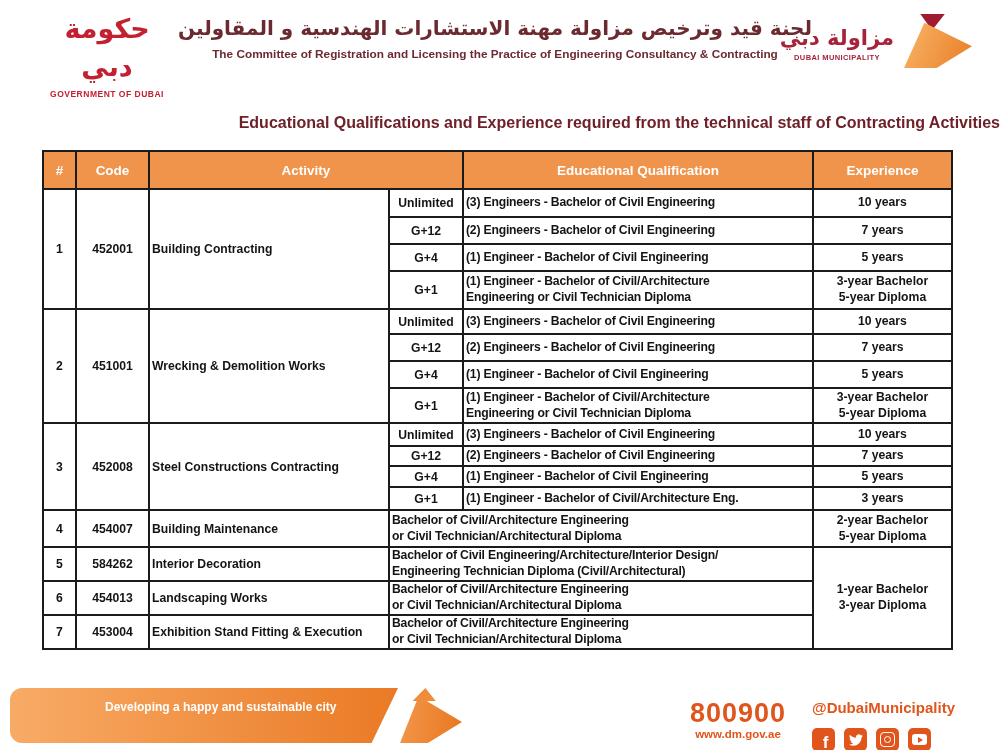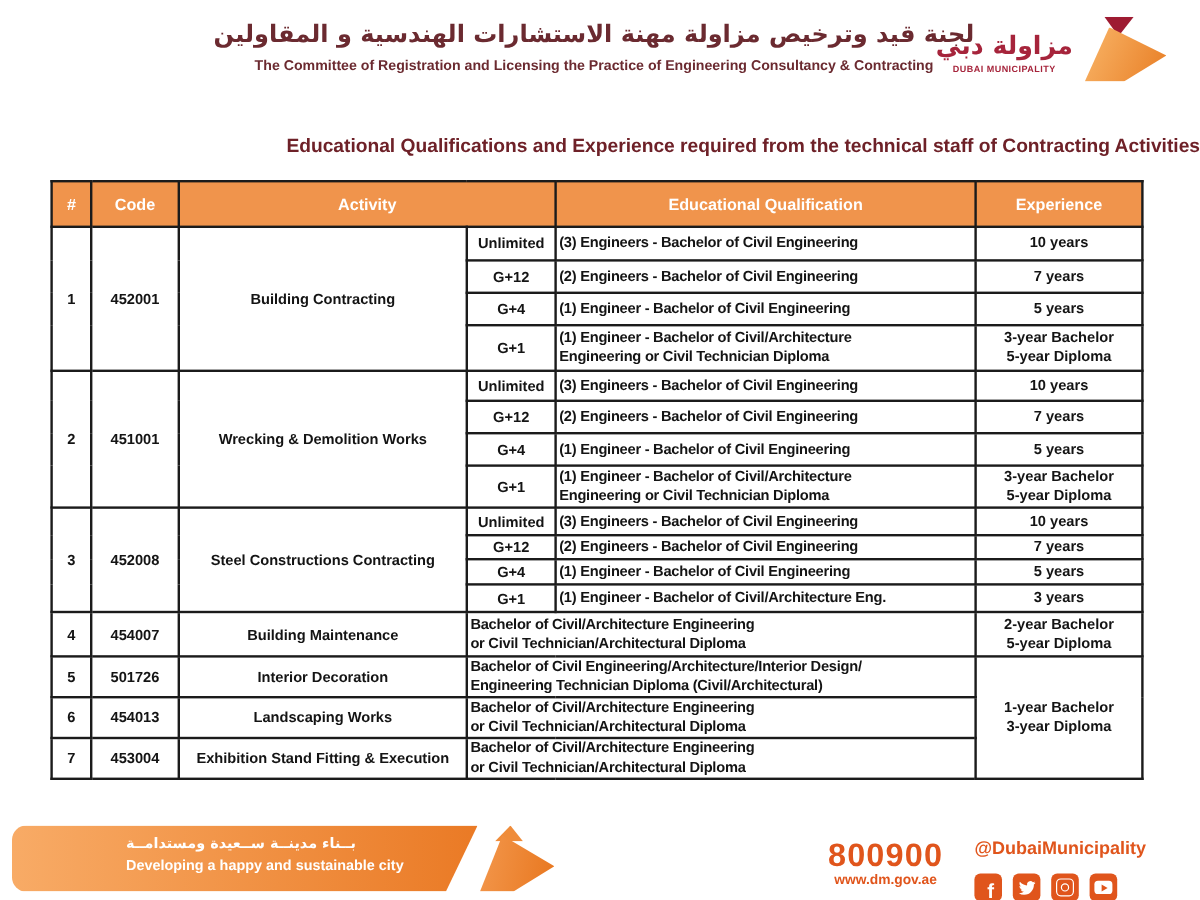--- a/index.html
+++ b/index.html
@@ -34,21 +34,21 @@
       color:#6E2128; font-size:16px; font-weight:bold; }
 
   
   table.qual { position:absolute; left:42px; top:150px; width:909px;
       border-collapse:collapse; table-layout:fixed; color:#141414; }
   table.qual th, table.qual td { border:2px solid #1b1b1b; padding:0 2px; }
   table.qual thead th { background:#F0944C; color:#ffffff; font-size:13.5px; font-weight:bold; height:36px; }
   table.qual td { font-size:12.2px; font-weight:bold; }
   .c-num, .c-code, .c-grade, .c-exp { text-align:center; }
   .c-grade { font-size:11.8px; }
-  .c-activity { text-align:center; padding-left:6px;border-radius:32px; }
+  .c-activity { text-align:left; padding-left:6px;border-radius:32px; }
   .c-qual { text-align:left; padding-left:8px; font-size:11.5px; letter-spacing:-0.2px;
       white-space:pre-line; line-height:1.3; }
   .c-exp { white-space:pre-line; line-height:1.3; font-size:12px; }
 
   
   .banner { position:absolute; left:10px; top:688px; width:388px; height:55px;
       border-radius:12px 0 0 12px;
       background:linear-gradient(90deg,#F8AB66,#EA7A25);
       clip-path:polygon(0 0,100% 0,93.2% 100%,0 100%); }
   .banner-text { position:absolute; left:95px; top:8px; color:#ffffff; }
@@ -77,20 +77,24 @@
   .ig-lens { width:5px; height:5px; border:1.6px solid #fff; border-radius:50%; }
   .yt-body { width:15px; height:11px; background:#fff; border-radius:3px;
       display:flex; align-items:center; justify-content:center; }
   .yt-play { width:0; height:0; border-left:5px solid #E0551C;
       border-top:3.5px solid transparent; border-bottom:3.5px solid transparent; margin-left:1px; }
 </style>
 </head>
 <body>
 
 <div class="hdr">
+  <div class="gov-logo">
+    <div class="callig">حكومة دبي</div>
+    <div class="cap">GOVERNMENT OF DUBAI</div>
+  </div>
 
   <div class="committee">
     <div class="ar">لجنة قيد وترخيص مزاولة مهنة الاستشارات الهندسية و المقاولين</div>
     <div class="en">The Committee of Registration and Licensing the Practice of Engineering Consultancy &amp; Contracting</div>
   </div>
 
   <div class="dm-logo">
     <div class="dm-text">
       <div class="ar">مزاولة دبي</div>
       <div class="cap">DUBAI MUNICIPALITY</div>
@@ -205,21 +209,21 @@
       <td class="c-code">454007</td>
       <td class="c-activity">Building Maintenance</td>
       <td class="c-qual" colspan="2">Bachelor of Civil/Architecture Engineering
 or Civil Technician/Architectural Diploma</td>
       <td class="c-exp">2-year Bachelor
 5-year Diploma</td>
     </tr>
 
     <tr style="height:34px">
       <td class="c-num">5</td>
-      <td class="c-code">501726</td>
+      <td class="c-code">584262</td>
       <td class="c-activity">Interior Decoration</td>
       <td class="c-qual" colspan="2">Bachelor of Civil Engineering/Architecture/Interior Design/
 Engineering Technician Diploma (Civil/Architectural)</td>
       <td class="c-exp" rowspan="3">1-year Bachelor
 3-year Diploma</td>
     </tr>
 
     <tr style="height:34px">
       <td class="c-num">6</td>
       <td class="c-code">454013</td>
@@ -233,21 +237,20 @@
       <td class="c-code">453004</td>
       <td class="c-activity">Exhibition Stand Fitting &amp; Execution</td>
       <td class="c-qual" colspan="2">Bachelor of Civil/Architecture Engineering
 or Civil Technician/Architectural Diploma</td>
     </tr>
   </tbody>
 </table>
 
 <div class="banner">
   <div class="banner-text">
-    <div class="ar">بــناء مدينــة ســعيدة ومستدامــة</div>
     <div class="en">Developing a happy and sustainable city</div>
   </div>
 </div>
 <div class="banner-arrow">
   <div class="fold"></div>
   <div class="head"></div>
 </div>
 
 <div class="phone">
   <div class="num">800900</div>

